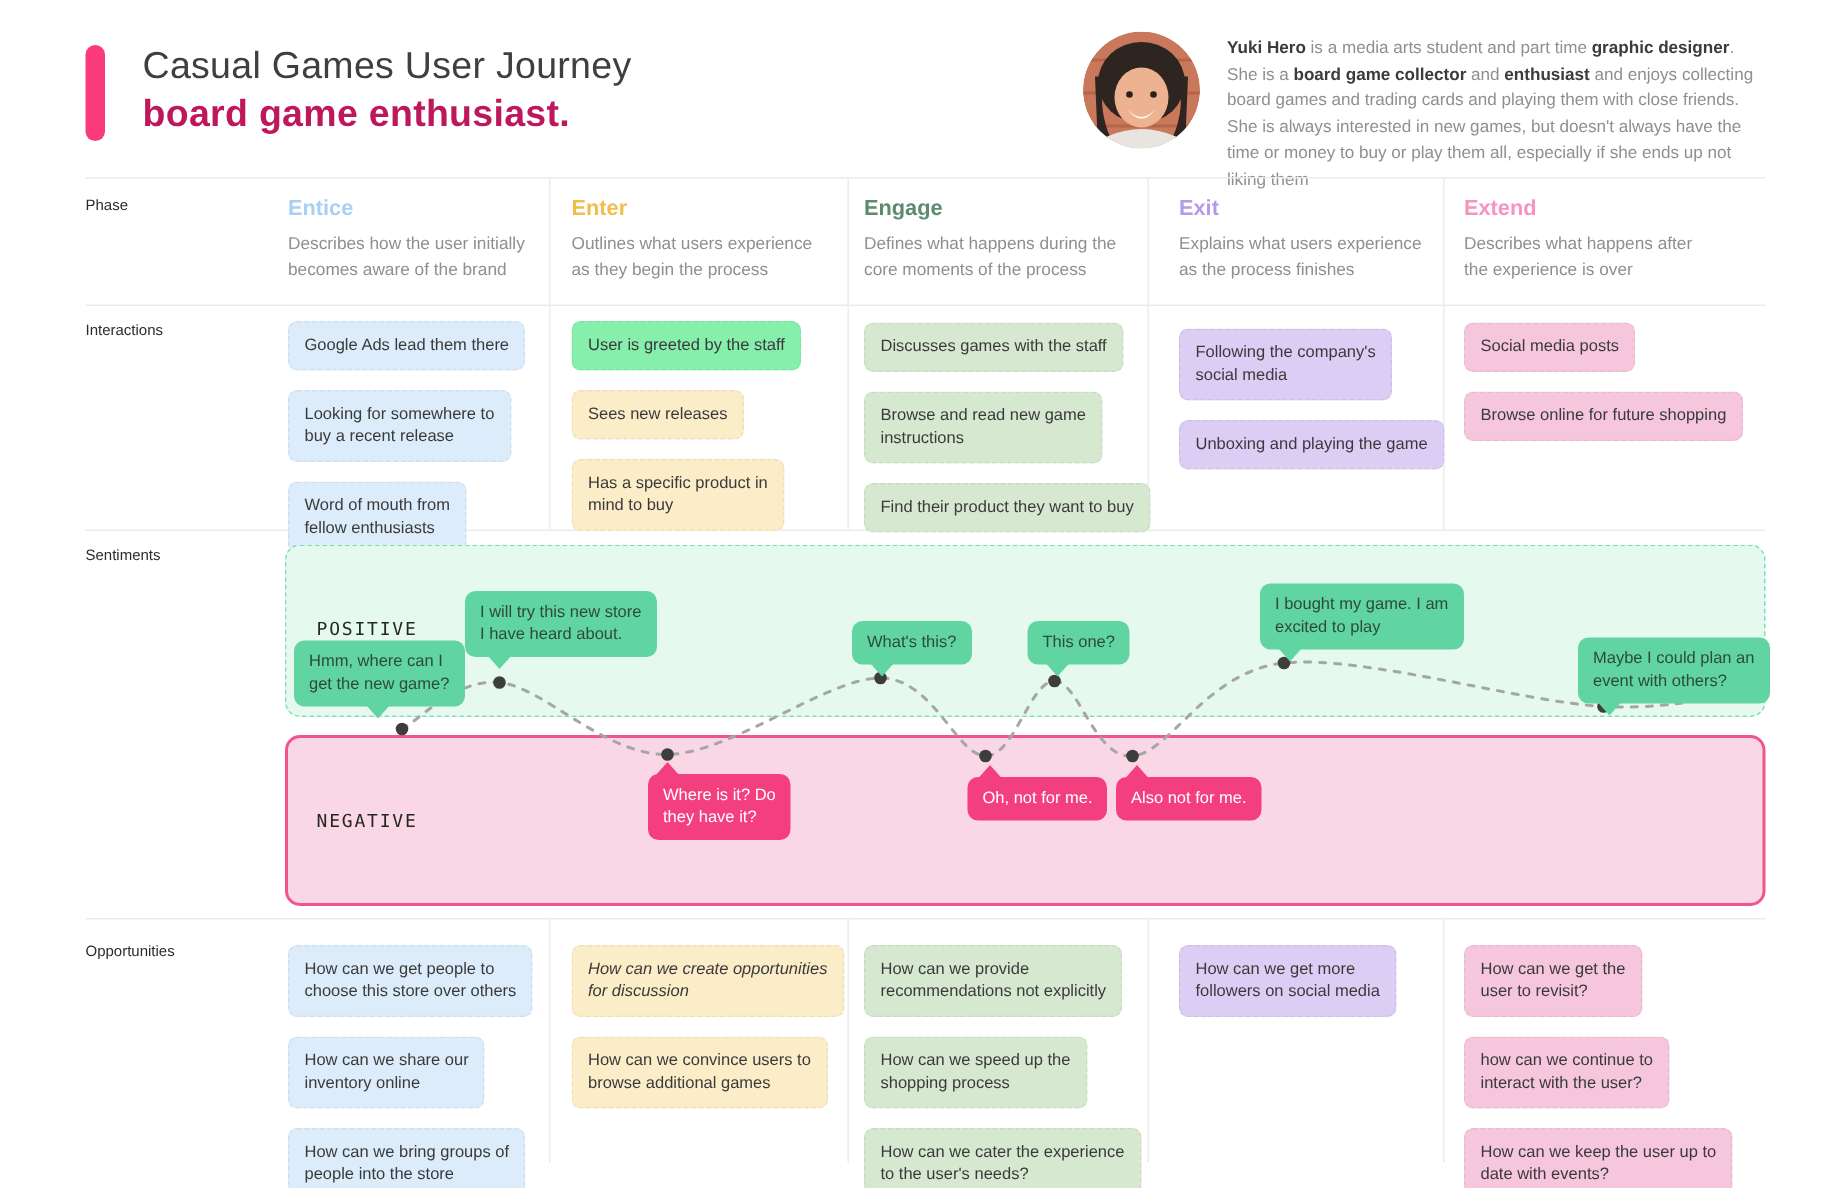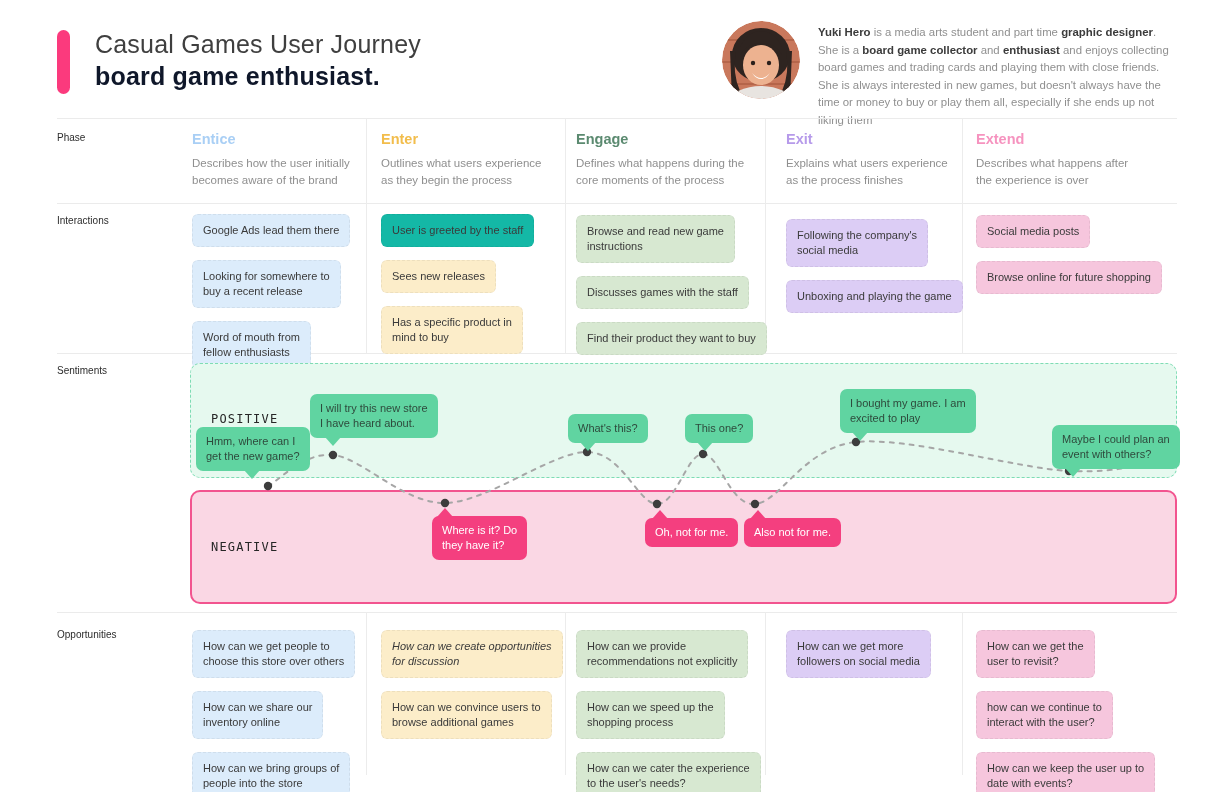--- a/index.html
+++ b/index.html
@@ -2,21 +2,21 @@
 <html><head>
 <meta charset="utf-8">
 <style>
   * { margin:0; padding:0; box-sizing:border-box; }
   html,body { background:#fff; }
   body { font-family:"Liberation Sans", sans-serif; }
   .page { position:relative; width:1224px; height:792px; background:#fff; overflow:hidden; }
 
   .accent-bar { position:absolute; left:57px; top:30px; width:13px; height:64px; border-radius:7px; }
   .title-line1 { position:absolute; left:95px; top:30px; font-size:25px; color:#3f3f3f; letter-spacing:.2px; }
-  .title-line2 { position:absolute; left:95px; top:62px; font-size:25px; color:#0f172a; font-weight:700; letter-spacing:.2px; }
+  .title-line2 { position:absolute; left:95px; top:62px; font-size:25px; color:#be185d; font-weight:700; letter-spacing:.2px; }
 
   .avatar { position:absolute; left:722px; top:21px; width:78px; height:78px; border-radius:50%; overflow:hidden; }
   .bio { position:absolute; left:818px; top:24px; width:354px; font-size:11.4px; line-height:17.6px; color:#8f8f8f; }
   .bio b { color:#3b3b3b; font-weight:700; }
 
   .hline { position:absolute; left:57px; width:1120px; height:1px; background:#ebebeb; }
   .vline { position:absolute; width:1px; background:#ececec; }
 
   .row-label { position:absolute; left:57px; font-size:10px; font-weight:500; color:#2c2c2c; }
 
@@ -127,29 +127,29 @@
   </div>
 
   <div class="cards" style="left:192px;top:214px">
       <div class="card" style="background: rgb(220, 236, 251);">Google Ads lead them there</div>
       <div class="card" style="background: rgb(220, 236, 251);">Looking for somewhere to
 buy a recent release</div>
       <div class="card" style="background: rgb(220, 236, 251);">Word of mouth from
 fellow enthusiasts</div>
     </div>
   <div class="cards" style="left:381px;top:214px">
-      <div class="card" style="background: #14b8a6;">User is greeted by the staff</div>
+      <div class="card" style="background: #86efac;">User is greeted by the staff</div>
       <div class="card" style="background: rgb(252, 237, 201);">Sees new releases</div>
       <div class="card" style="background: rgb(252, 237, 201);">Has a specific product in
 mind to buy</div>
     </div>
   <div class="cards" style="left:576px;top:215px">
+      <div class="card" style="background: rgb(215, 232, 209);">Discusses games with the staff</div>
       <div class="card" style="background: rgb(215, 232, 209);">Browse and read new game
 instructions</div>
-      <div class="card" style="background: rgb(215, 232, 209);">Discusses games with the staff</div>
       <div class="card" style="background: rgb(215, 232, 209);">Find their product they want to buy</div>
     </div>
   <div class="cards" style="left:786px;top:219px">
       <div class="card" style="background: rgb(220, 205, 245);">Following the company's
 social media</div>
       <div class="card" style="background: rgb(220, 205, 245);">Unboxing and playing the game</div>
     </div>
   <div class="cards" style="left:976px;top:215px">
       <div class="card" style="background: rgb(246, 198, 221);">Social media posts</div>
       <div class="card" style="background: rgb(246, 198, 221);">Browse online for future shopping</div>

